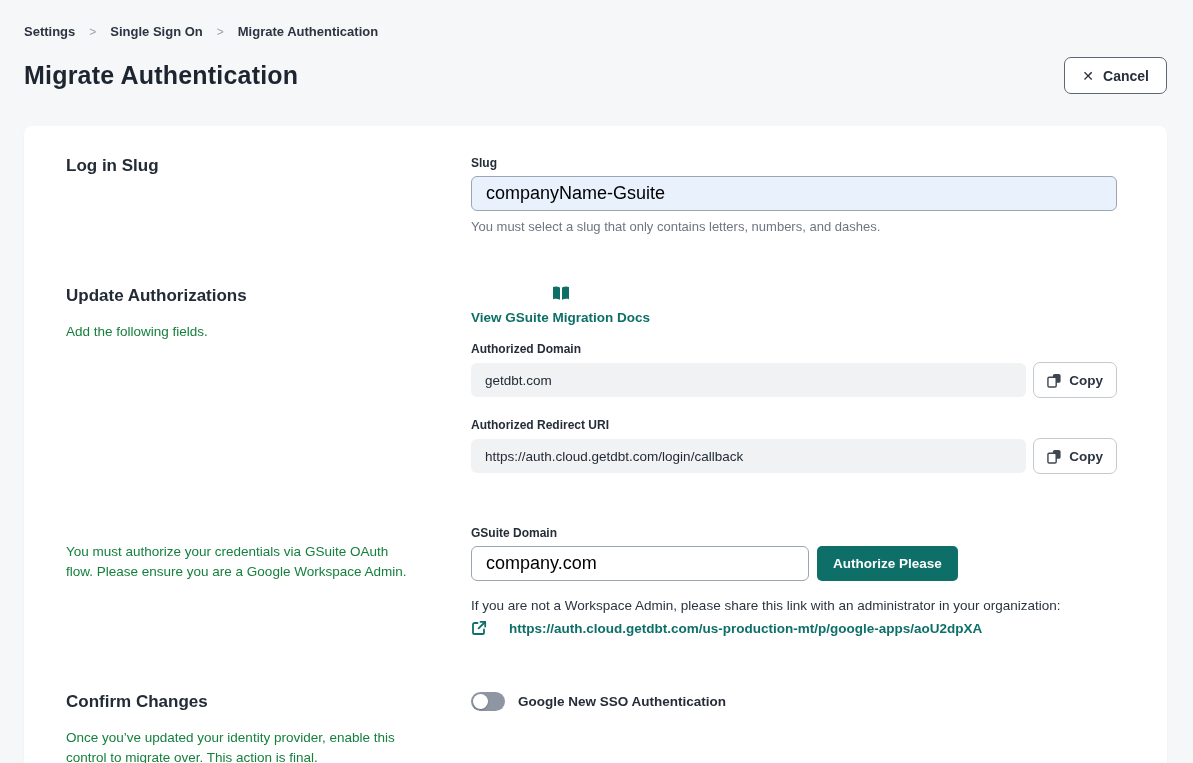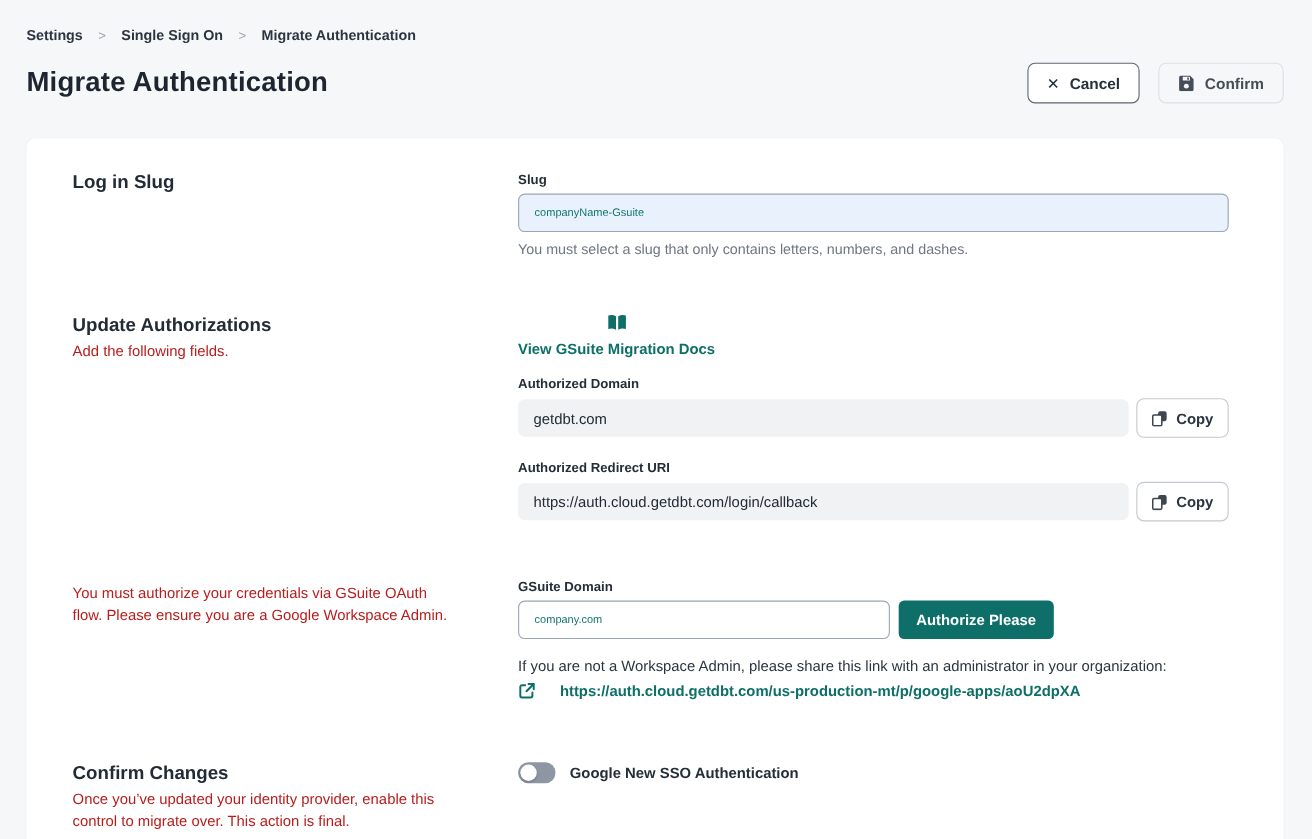--- a/index.html
+++ b/index.html
@@ -33,26 +33,26 @@
   
   .card {
     margin-top: 32px; background: #ffffff; border-radius: 8px;
     box-shadow: 0 1px 2px rgba(16,24,40,.05);
     min-height: 629px;
     padding: 30px 50px 40px 42px;
   }
   .section { display: grid; grid-template-columns: 405px 1fr; }
   .section + .section { margin-top: 52px; }
   .section-heading { font-size: 17px; font-weight: 700; color: #222b36; }
-  .section-desc { margin-top: 4px; font-size: 13.5px; color: #b91c1c; max-width: 348px; line-height: 1.45; }
+  .section-desc { margin-top: 16px; font-size: 13.5px; color: #15803d; max-width: 348px; line-height: 1.45; }
 
   .field-label { font-size: 12px; font-weight: 700; color: #252d38; margin-bottom: 6px; }
   .text-input {
     width: 100%; height: 35px; border-radius: 6px; padding: 0 14px;
-    font-size: 10px; color: #0f766e; font-family: "Liberation Sans", sans-serif;
+    font-size: 18px; color: #000000; font-family: "Liberation Sans", sans-serif;
     border: 1px solid #9ba6b2; background: #ffffff; outline: none;
   }
   .text-input.autofill { background: #e9f1fc; border-color: #9ba6b2; }
   .helper-text { margin-top: 8px; font-size: 13px; color: #6e7680; }
 
   .field-row { display: flex; align-items: center; gap: 7px; }
   .readonly-field {
     flex: 1; height: 34px; background: #f1f2f4; border-radius: 6px;
     display: flex; align-items: center; padding: 0 14px;
     font-size: 13.5px; color: #222b36; text-align: center;
@@ -105,29 +105,20 @@
     <span class="sep">&gt;</span>
     <span>Migrate Authentication</span>
   </div>
 
   <div class="header-row">
     <h1 class="page-title">Migrate Authentication</h1>
     <div class="header-actions">
       <button class="btn btn-cancel">
         <span class="x-glyph icon">✕</span>
         <span>Cancel</span>
-      </button>
-      <button class="btn btn-confirm">
-        <span class="icon">
-          <svg width="15" height="15" viewBox="0 0 16 16">
-              <path fill="#454d57" d="M2.5 1h9.3L15 4.2v10.3c0 .8-.7 1.5-1.5 1.5h-11C1.7 16 1 15.3 1 14.5v-12C1 1.7 1.7 1 2.5 1z M4.5 2v3.5h7V2z M8.9 2.6h1.6v2.3H8.9z"></path>
-              <circle cx="8" cy="11" r="2.4" fill="#f6f7f9"></circle>
-            </svg>
-        </span>
-        <span>Confirm</span>
       </button>
     </div>
   </div>
 
   <div class="card">
 
     <div class="section">
       <div>
         <div class="section-heading">Log in Slug</div>
       </div>

